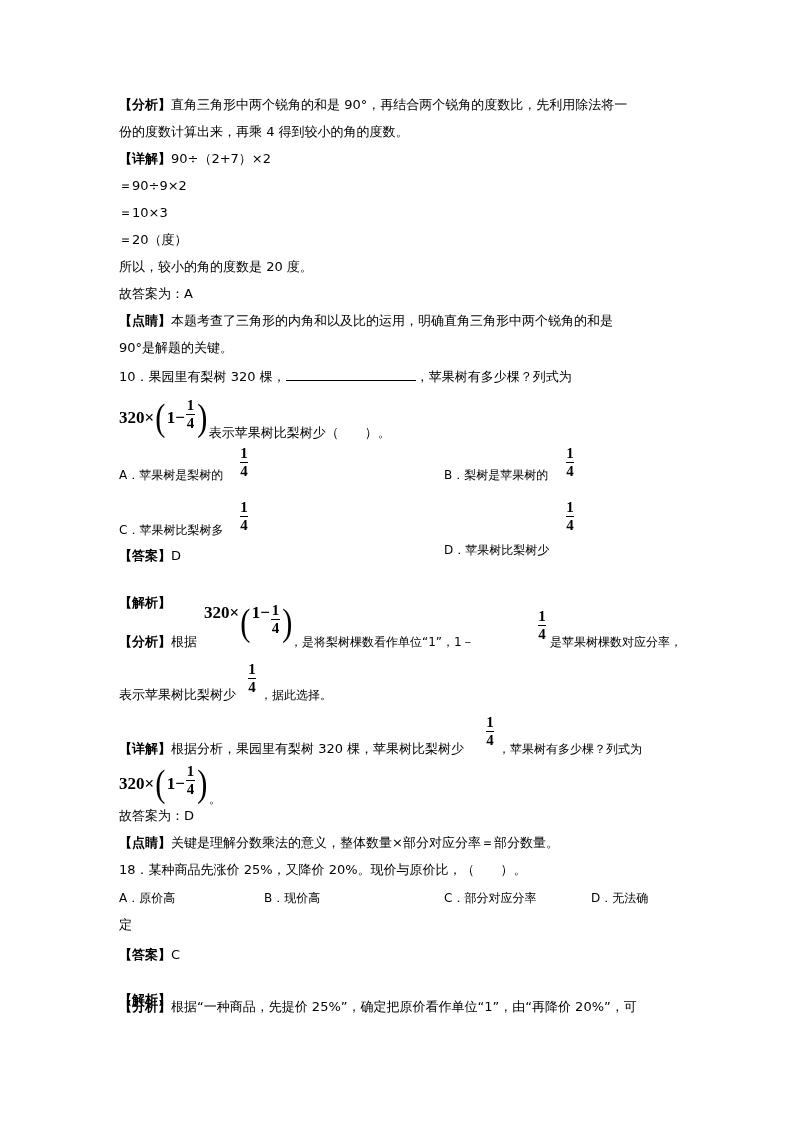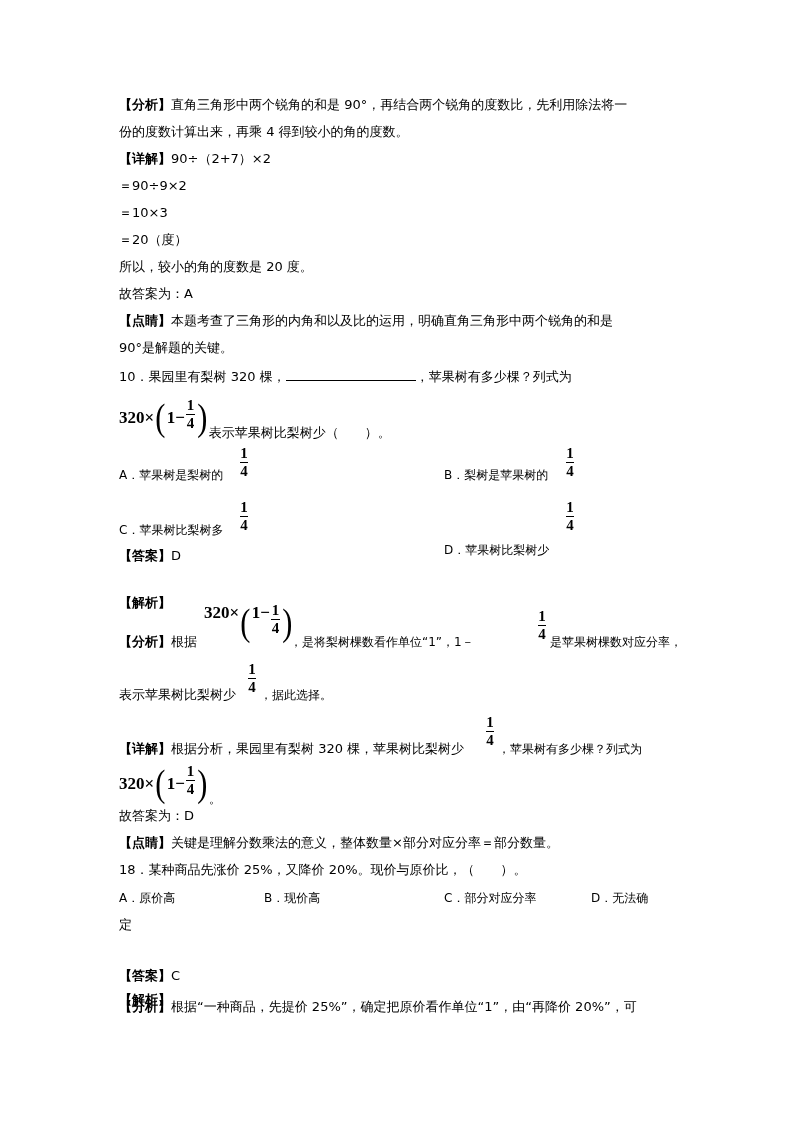--- a/index.html
+++ b/index.html
@@ -153,19 +153,19 @@
 <div class="opt" style="left:264px; top:890px">
   <span>B．</span><span>现价高</span>
 </div>
 <div class="opt" style="left:444px; top:890px">
   <span>C．</span><span>部分对应分率</span>
 </div>
 <div class="opt" style="left:591px; top:890px">
   <span>D．</span><span>无法确</span>
 </div>
 <div class="line" style="top:917px">定</div>
-<div class="line" style="top:968px">
+<div class="line" style="top:947px">
   <span class="b">【答案】</span><span>C</span>
 </div>
 <div class="line b" style="top:972px">【解析】</div>
 <div class="line" style="top:999px">
   <span class="b">【分析】</span><span>根据“一种商品，先提价 25%”，确定把原价看作单位“1”，由“再降价 20%”，可</span>
 </div>
 
 </body></html>

